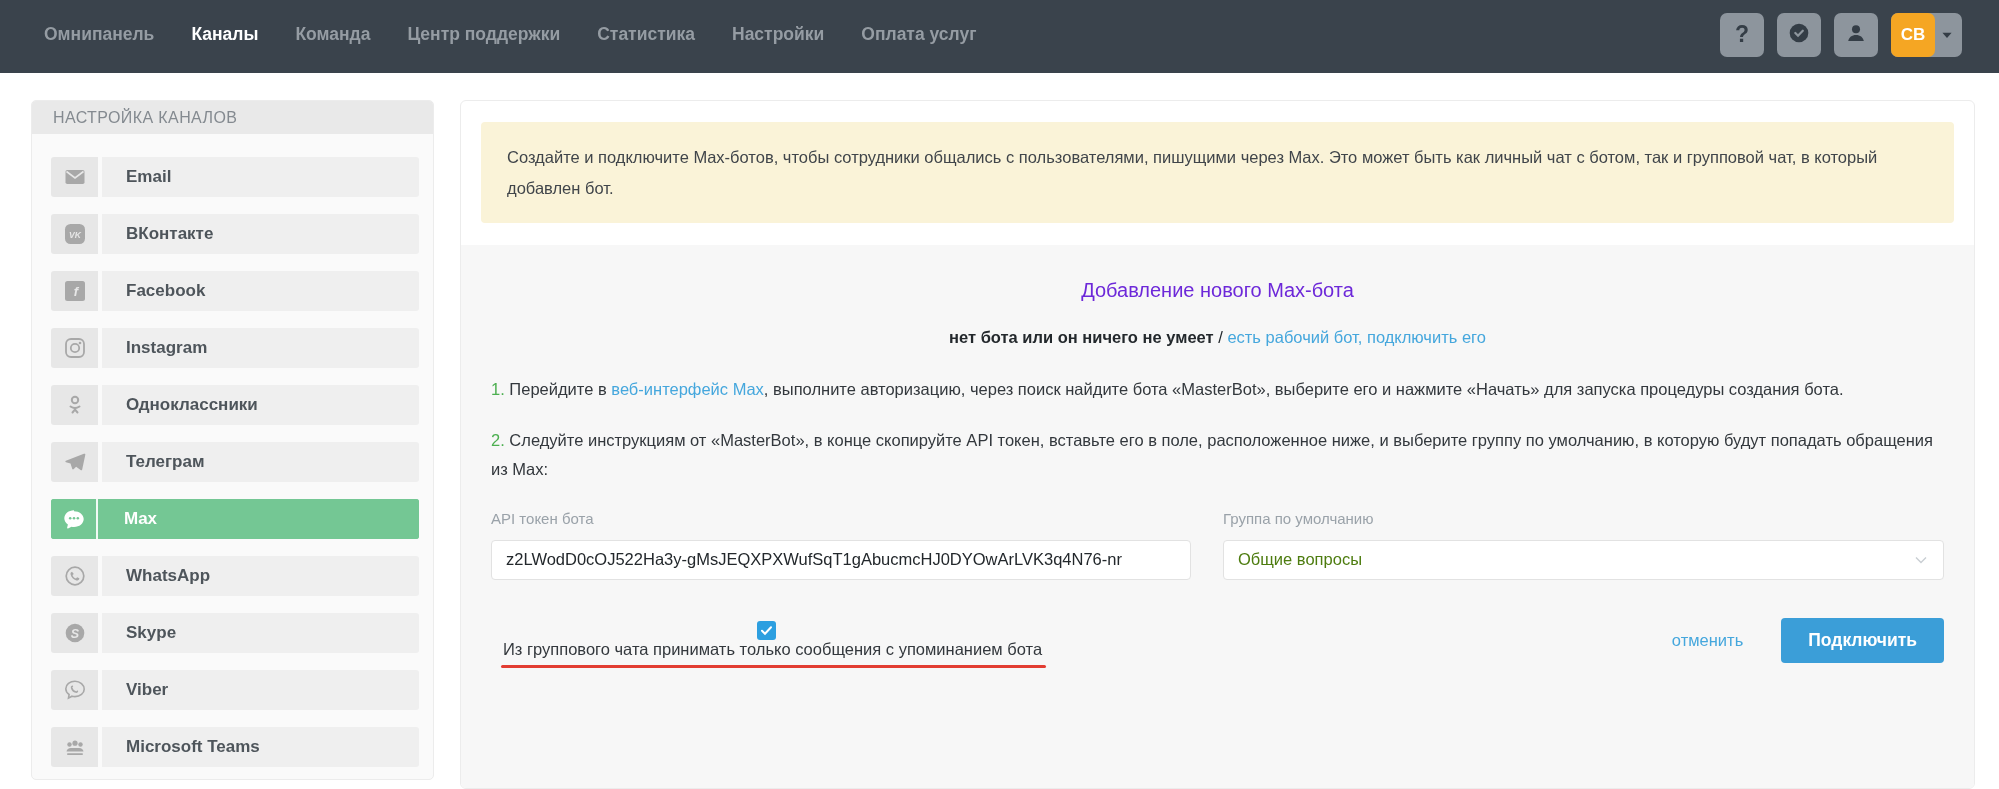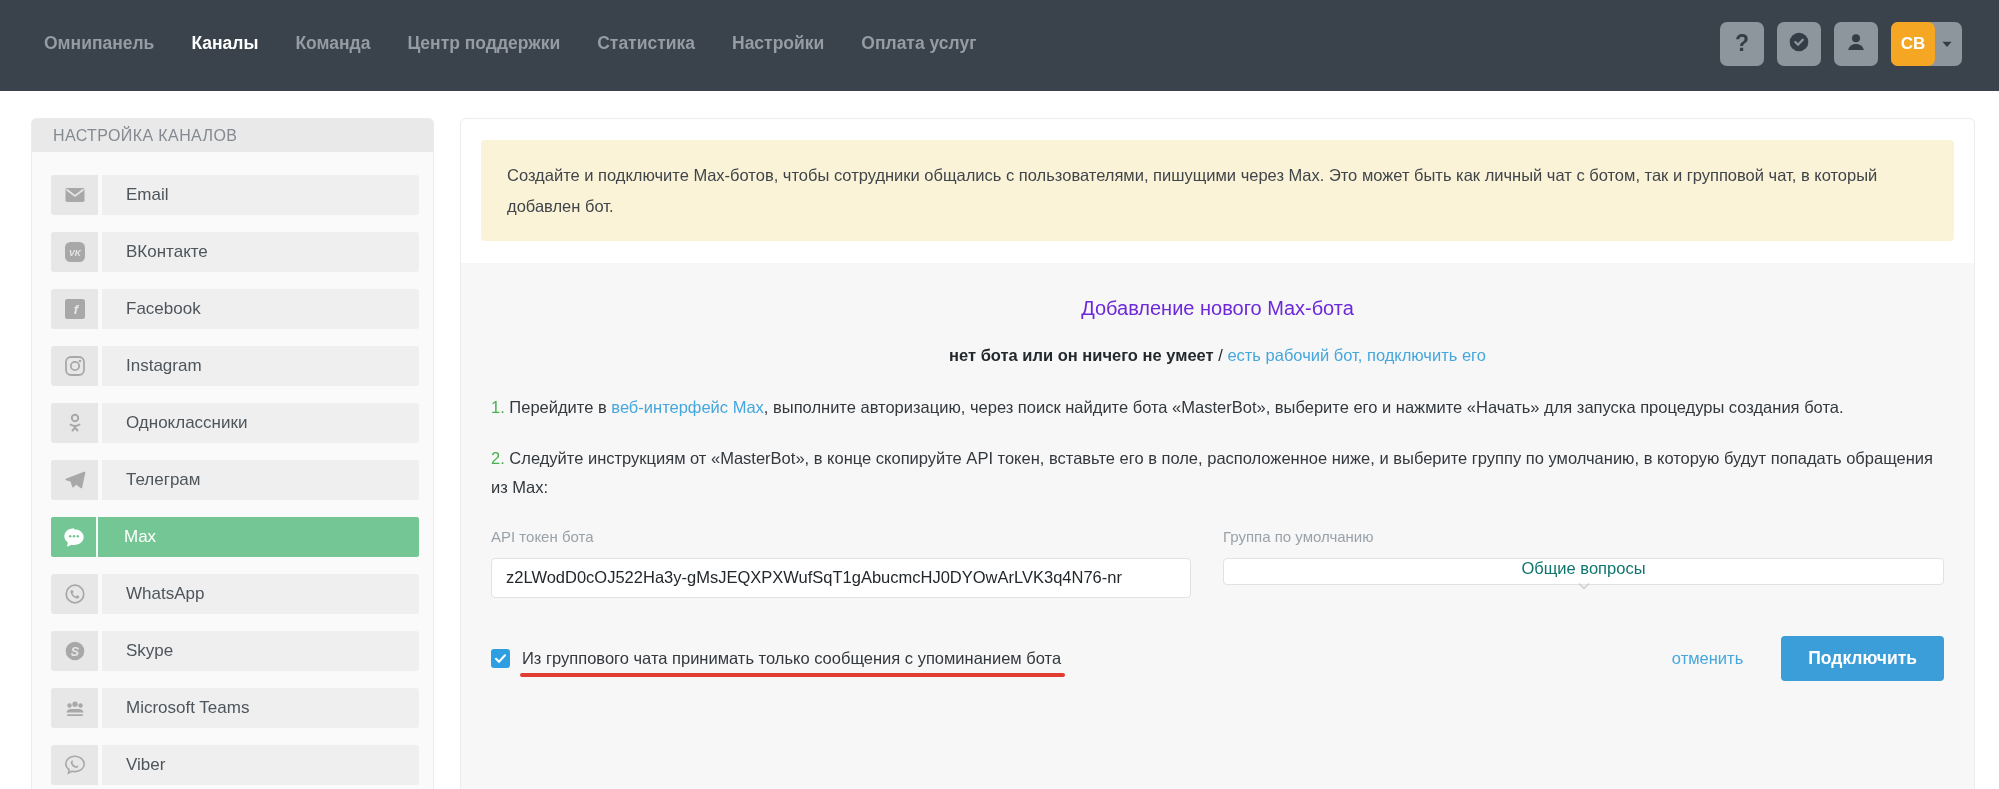--- a/index.html
+++ b/index.html
@@ -5,21 +5,21 @@
   * { box-sizing: border-box; margin: 0; padding: 0; }
   html, body { width: 1999px; height: 789px; overflow: hidden; }
   body {
     font-family: "Liberation Sans", sans-serif;
     background: #ffffff;
     color: #33383d;
   }
 
   
   .topnav {
-    height: 91px; background: #3a434c;
+    height: 73px; background: #3a434c;
     display: flex; align-items: center;
     padding: 0 37px 4px 44px;
   }
   .topnav-items { display: flex; align-items: center; gap: 37px; }
   .topnav-item {
     font-size: 17.5px; font-weight: 700; color: #959ca3;
     cursor: pointer; white-space: nowrap;
   }
   .topnav-item.active { color: #ffffff; }
   .topnav-right { margin-left: auto; display: flex; align-items: center; gap: 13px; }
@@ -63,21 +63,21 @@
   .ch-item:last-child { margin-bottom: 0; }
   .ch-ico {
     width: 47px; flex: none; background: #e7e7e7; border-radius: 3px 0 0 3px;
     display: flex; align-items: center; justify-content: center;
     color: #a8a8a8; font-style: italic; --cell: #e7e7e7;
   }
   .ch-ico svg { width: 24px; height: 24px; display: block; }
   .ch-label {
     flex: 1; margin-left: 4px; background: #efefef; border-radius: 0 3px 3px 0;
     display: flex; align-items: center; padding-left: 24px;
-    font-size: 17px; font-weight: 400; color: #4e555b;
+    font-size: 17px; font-weight: 700; color: #4e555b;
   }
   .ch-item.active { background: #74c794; }
   .ch-item.active .ch-ico {
     background: #74c794; --cell: #74c794; color: #ffffff;
     border-right: 2px solid rgba(255,255,255,0.9);
   }
   .ch-item.active .ch-label { background: #74c794; margin-left: 2px; color: #ffffff; }
 
   
   .main-panel {
@@ -118,32 +118,31 @@
   .form-col-left { width: 700px; flex: none; }
   .form-col-right { flex: 1; }
   .field-label { font-size: 15px; color: #9aa2a9; margin-bottom: 13px; }
   .text-input {
     width: 100%; height: 40px; background: #fff;
     border: 1px solid #e2e2e2; border-radius: 4px;
     padding: 0 14px; font-family: inherit; font-size: 16.5px; color: #23282c;
     outline: none;
   }
   .select-box {
-    width: 100%; height: 27px; background: #fff;
+    width: 100%; height: 40px; background: #fff;
     border: 1px solid #e2e2e2; border-radius: 4px;
-    padding: 0 14px; font-size: 16.5px; color: #0f766e;
+    padding: 0 14px; font-size: 16.5px; color: #4d7c0f;
     display: flex; align-items: center; justify-content: space-between;
     cursor: pointer;
-    flex-direction: column;
   }
   .select-chevron { width: 16px; height: 16px; color: #c9ced3; }
   .bottom-row {
     margin-top: 38px; display: flex; align-items: center; justify-content: space-between;
   }
-  .checkbox-wrap { display: flex; align-items: center; cursor: pointer; }
+  .checkbox-wrap { display: flex; align-items: center; cursor: pointer; flex-direction: column; }
   .checkbox {
     width: 19px; height: 19px; background: #2d9fe0; border-radius: 3px;
     display: flex; align-items: center; justify-content: center; flex: none;
   }
   .checkbox svg { width: 13px; height: 13px; }
   .cb-label-wrap { position: relative; margin-left: 12px; }
   .cb-label { font-size: 16.5px; color: #33383d; }
   .red-underline {
     position: absolute; left: -2px; right: -4px; bottom: -9px; height: 3.5px;
     background: #e23d32; border-radius: 3px;
@@ -293,39 +292,39 @@
           <svg viewBox="0 0 24 24">
               <circle cx="12" cy="12" r="9.3" fill="currentColor"></circle>
               <text x="12" y="16.5" text-anchor="middle" font-size="12.5" font-weight="bold" fill="var(--cell)" font-family="Liberation Sans, sans-serif">S</text>
             </svg>
         </span>
         <span class="ch-label">Skype</span>
       </div>
 
       <div class="ch-item">
         <span class="ch-ico">
+          <svg viewBox="0 0 24 24">
+              <path d="M12 3.3c-5.1 0-9.2 3.3-9.2 7.4 0 2.3 1.3 4.4 3.3 5.8l-.6 3.6 3.5-1.9c.96.25 1.96.4 3 .4 5.1 0 9.2-3.3 9.2-7.4S17.1 3.3 12 3.3z" fill="none" stroke="currentColor" stroke-width="1.6"></path>
+              <path d="M9.3 8.2c-.6.2-.9.8-.7 1.5.5 2.1 2.2 3.8 4.3 4.3.7.2 1.3-.1 1.5-.7" fill="none" stroke="currentColor" stroke-width="1.6" stroke-linecap="round"></path>
+            </svg>
+        </span>
+        <span class="ch-label">Viber</span>
+      </div>
+
+      <div class="ch-item">
+        <span class="ch-ico">
           <svg viewBox="0 0 24 24" fill="currentColor">
               <circle cx="6.5" cy="9.5" r="2.2"></circle>
               <circle cx="17.5" cy="9.5" r="2.2"></circle>
               <circle cx="12" cy="8.2" r="2.6"></circle>
               <path d="M3.5 16.5c.4-2.2 2-3.4 4.3-3.4h8.4c2.3 0 3.9 1.2 4.3 3.4z"></path>
               <rect x="4" y="18.2" width="16" height="1.8" rx="0.9"></rect>
             </svg>
         </span>
         <span class="ch-label">Microsoft Teams</span>
-      </div>
-
-      <div class="ch-item">
-        <span class="ch-ico">
-          <svg viewBox="0 0 24 24">
-              <path d="M12 3.3c-5.1 0-9.2 3.3-9.2 7.4 0 2.3 1.3 4.4 3.3 5.8l-.6 3.6 3.5-1.9c.96.25 1.96.4 3 .4 5.1 0 9.2-3.3 9.2-7.4S17.1 3.3 12 3.3z" fill="none" stroke="currentColor" stroke-width="1.6"></path>
-              <path d="M9.3 8.2c-.6.2-.9.8-.7 1.5.5 2.1 2.2 3.8 4.3 4.3.7.2 1.3-.1 1.5-.7" fill="none" stroke="currentColor" stroke-width="1.6" stroke-linecap="round"></path>
-            </svg>
-        </span>
-        <span class="ch-label">Viber</span>
       </div>
 
     </div>
   </div>
 
   <div class="main-panel">
 
     <div class="info-banner">Создайте и подключите Max-ботов, чтобы сотрудники общались с пользователями, пишущими через Max. Это может быть как личный чат с ботом, так и групповой чат, в который добавлен бот.</div>
 
 

